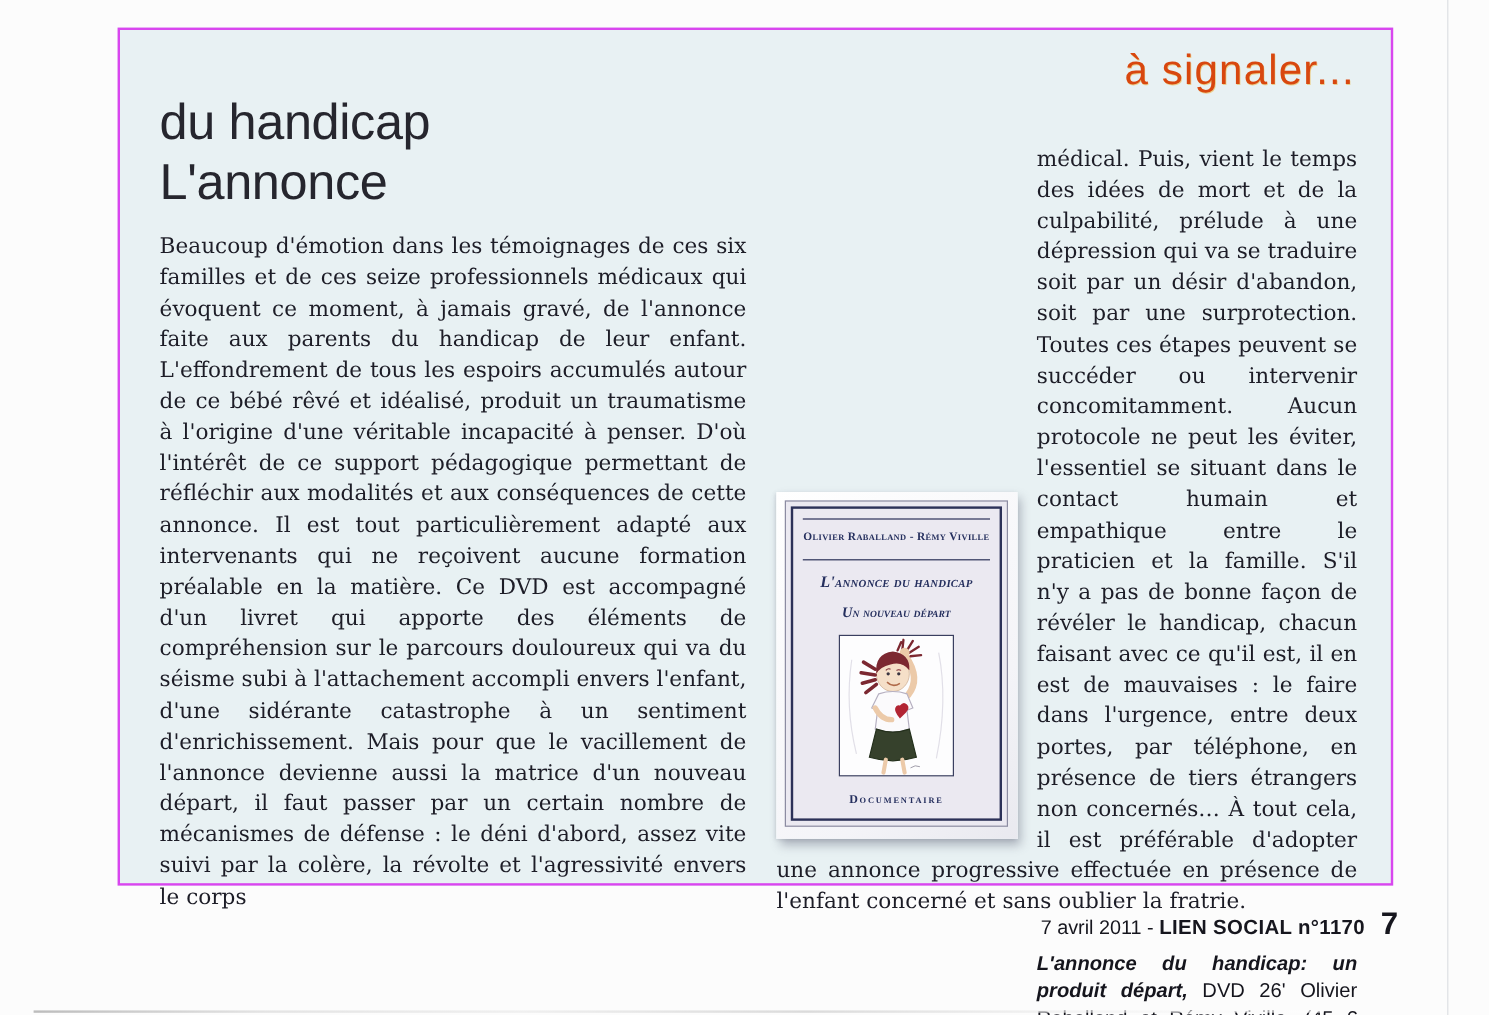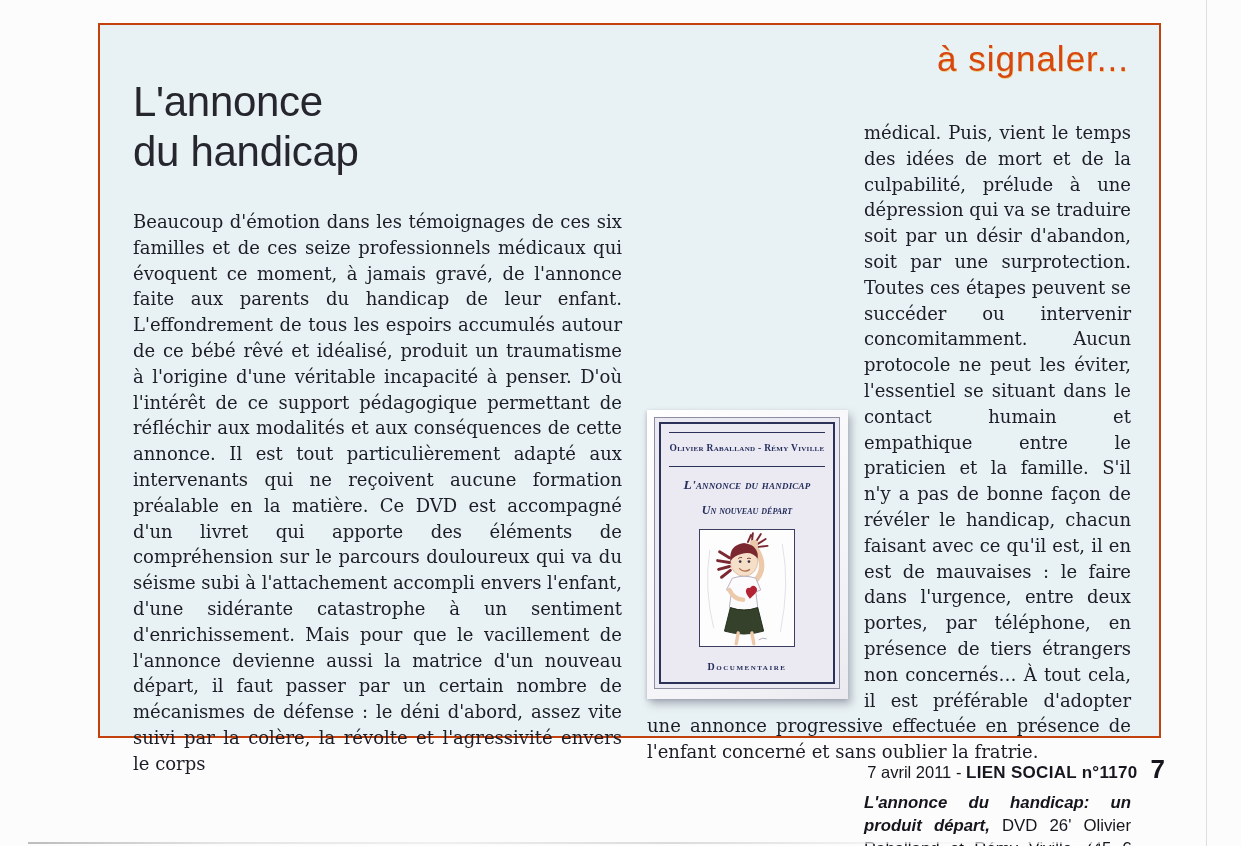--- a/index.html
+++ b/index.html
@@ -15,39 +15,39 @@
     background:linear-gradient(90deg,#9a9a9a,#d7d7d7 18%,#e9e9e9 38%,#c9c9c9 60%,#efefef 80%,#ffffff);
     opacity:.65;
   }
   .scan-right-edge {
     position:absolute; top:0; bottom:0; right:34px; width:1px;
     background:rgba(150,160,168,.30);
   }
   
   .panel {
     position:absolute; left:98px; top:23px; width:1063px; height:715px;
-    background:#e8f1f3; border:2px solid #c2410c;
+    background:#e8f1f3; border:2px solid #d946ef;
   }
   .rubric {
     position:absolute; top:14px; right:30px;
     font-size:35px; letter-spacing:1px; color:#d8470f; font-weight:400;
     text-shadow:0.5px 0.5px 0 rgba(240,165,10,.45);
   }
   .title {
     position:absolute; left:33px; top:52px;
     font-size:42px; line-height:50px; font-weight:400;
     color:#26262e; letter-spacing:-0.3px;
   }
   .title span { display:block; }
   .body-text {
     font-family:"DejaVu Serif", serif;
     font-size:18px; line-height:25.8px; text-align:justify;
     color:#1d1d27;
   }
-  .col-left  { position:absolute; left:33px;  top:168px; width:489px;margin-top:16px; }
+  .col-left  { position:absolute; left:33px;  top:168px; width:489px; }
   .col-right { position:absolute; left:547px; top:95px;  width:484px; }
 
   
   .dvd-figure {
     display:block; float:left; width:201px;
     margin:290px 16px 6px 0;
   }
   .dvd-photo {
     display:block; padding:7px 8px 10px 7px;
     background:linear-gradient(135deg,#ffffff 0%,#f4f4f8 70%,#e9e9ef 100%);
@@ -108,22 +108,22 @@
 </head>
 <body>
 
 <div class="page">
 
   <div class="panel">
 
     <div class="rubric">à signaler...</div>
 
     <h1 class="title">
+      <span>du handicap</span>
       <span>L'annonce</span>
-      <span>du handicap</span>
     </h1>
 
     <div class="col-left">
       <p class="body-text">Beaucoup d'émotion dans les témoignages de ces six familles et de ces seize professionnels médicaux qui évoquent ce moment, à jamais gravé, de l'annonce faite aux parents du handicap de leur enfant. L'effondrement de tous les espoirs accumulés autour de ce bébé rêvé et idéalisé, produit un traumatisme à l'origine d'une véritable incapacité à penser. D'où l'intérêt de ce support pédagogique permettant de réfléchir aux modalités et aux conséquences de cette annonce. Il est tout particulièrement adapté aux intervenants qui ne reçoivent aucune formation préalable en la matière. Ce DVD est accompagné d'un livret qui apporte des éléments de compréhension sur le parcours douloureux qui va du séisme subi à l'attachement accompli envers l'enfant, d'une sidérante catastrophe à un sentiment d'enrichissement. Mais pour que le vacillement de l'annonce devienne aussi la matrice d'un nouveau départ, il faut passer par un certain nombre de mécanismes de défense : le déni d'abord, assez vite suivi par la colère, la révolte et l'agressivité envers le corps</p>
     </div>
 
     <div class="col-right">
       <p class="body-text">
         <span class="dvd-figure">
           <span class="dvd-photo">

